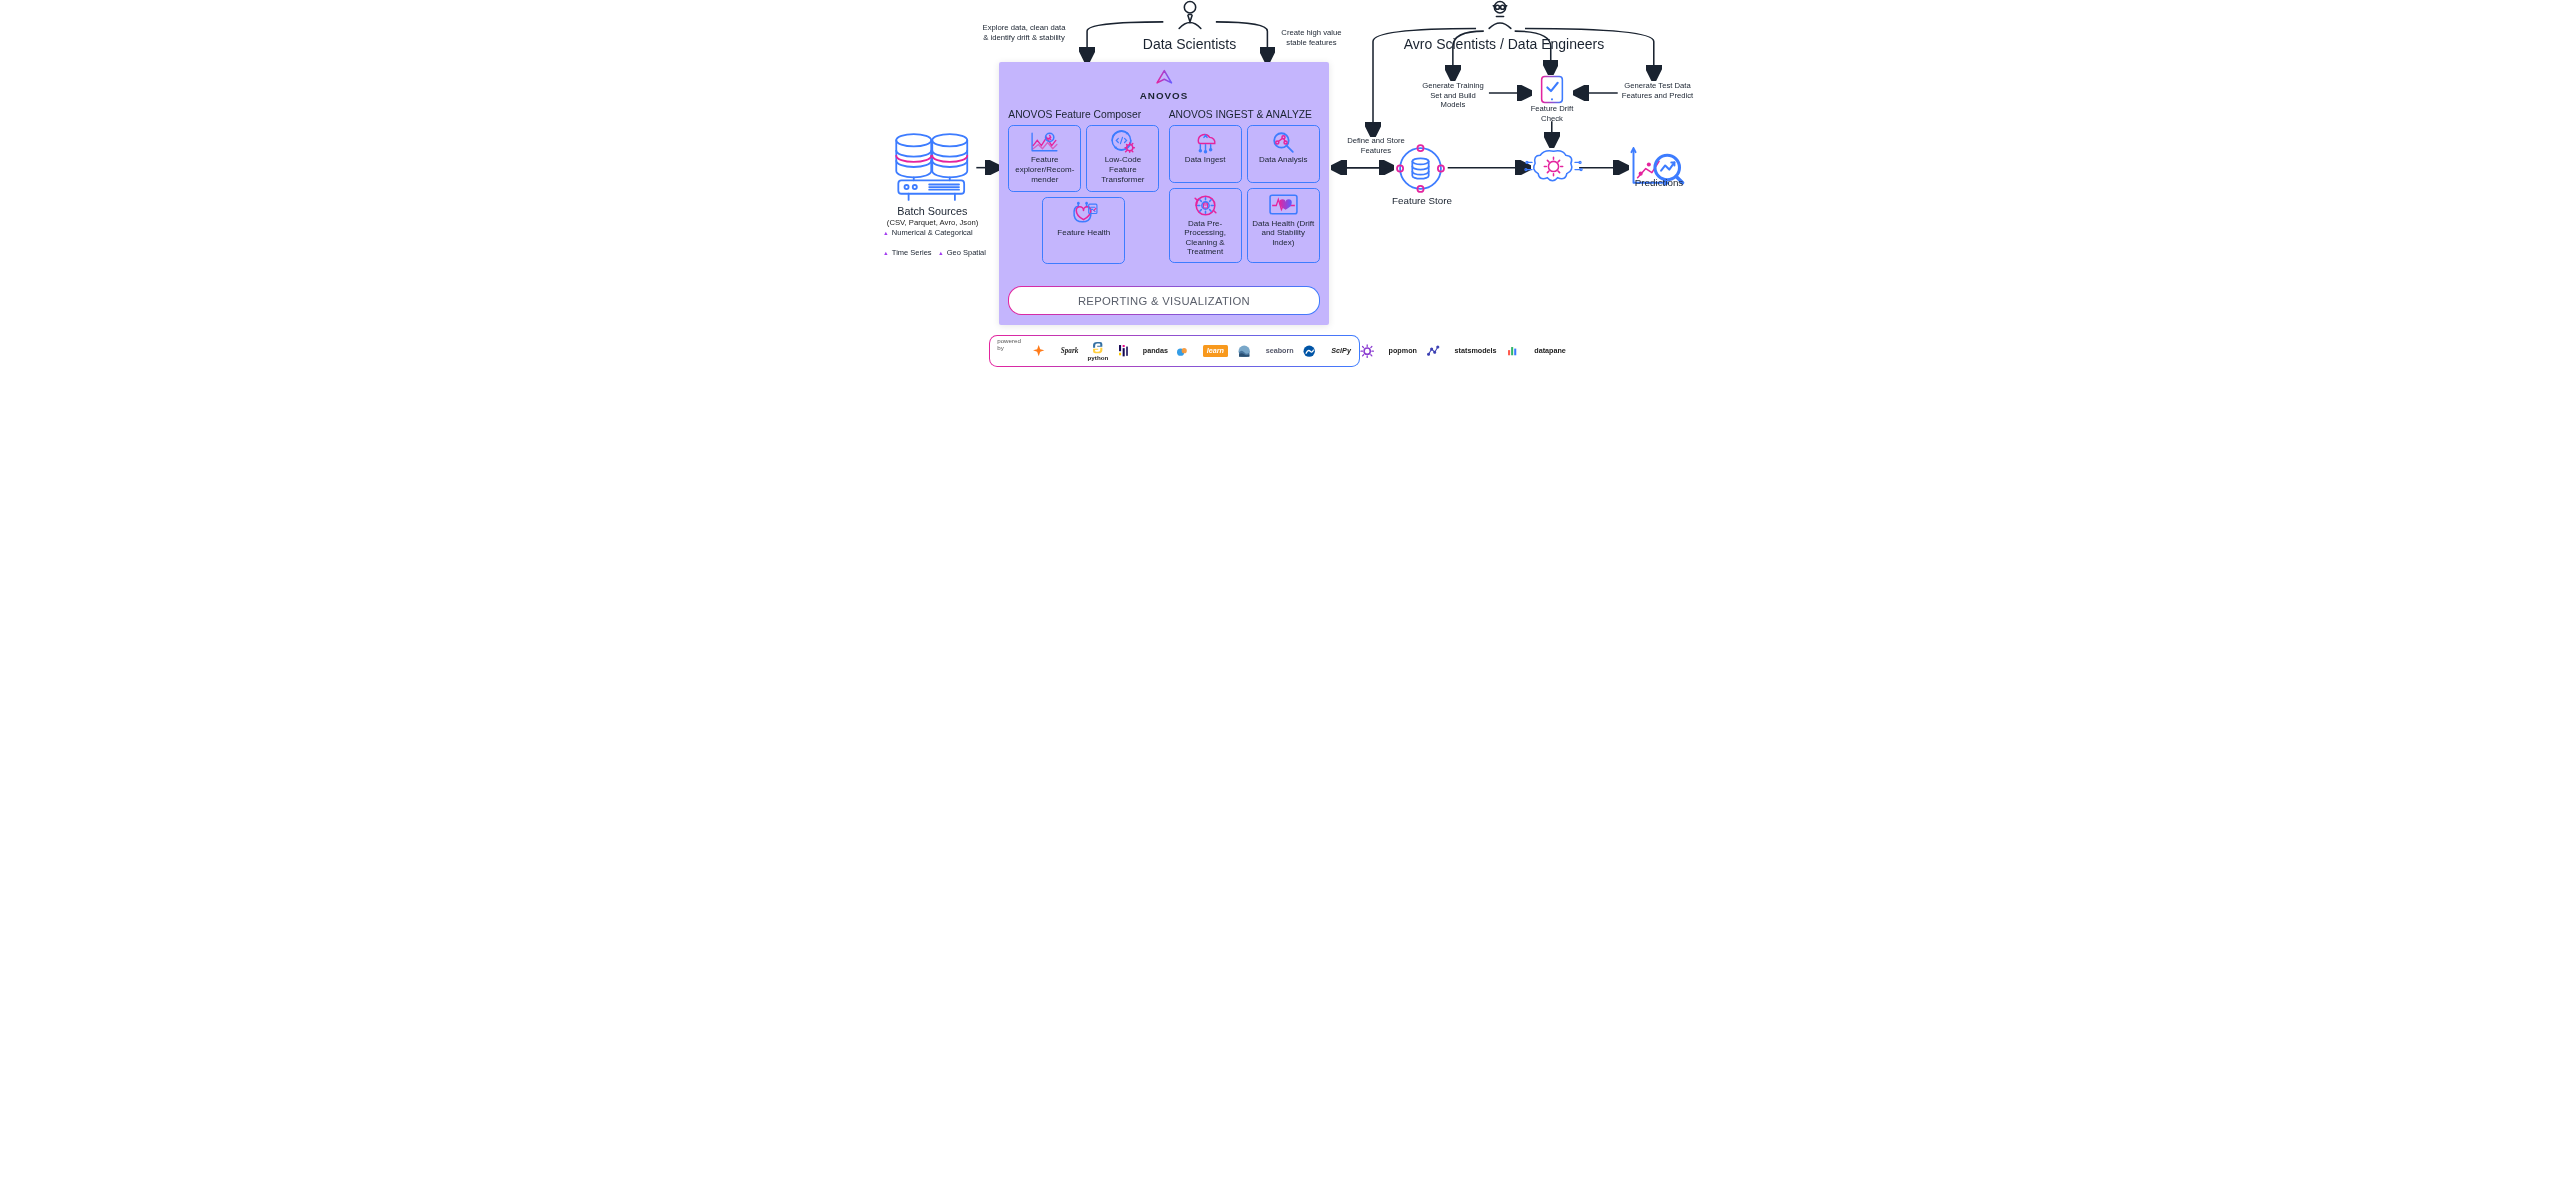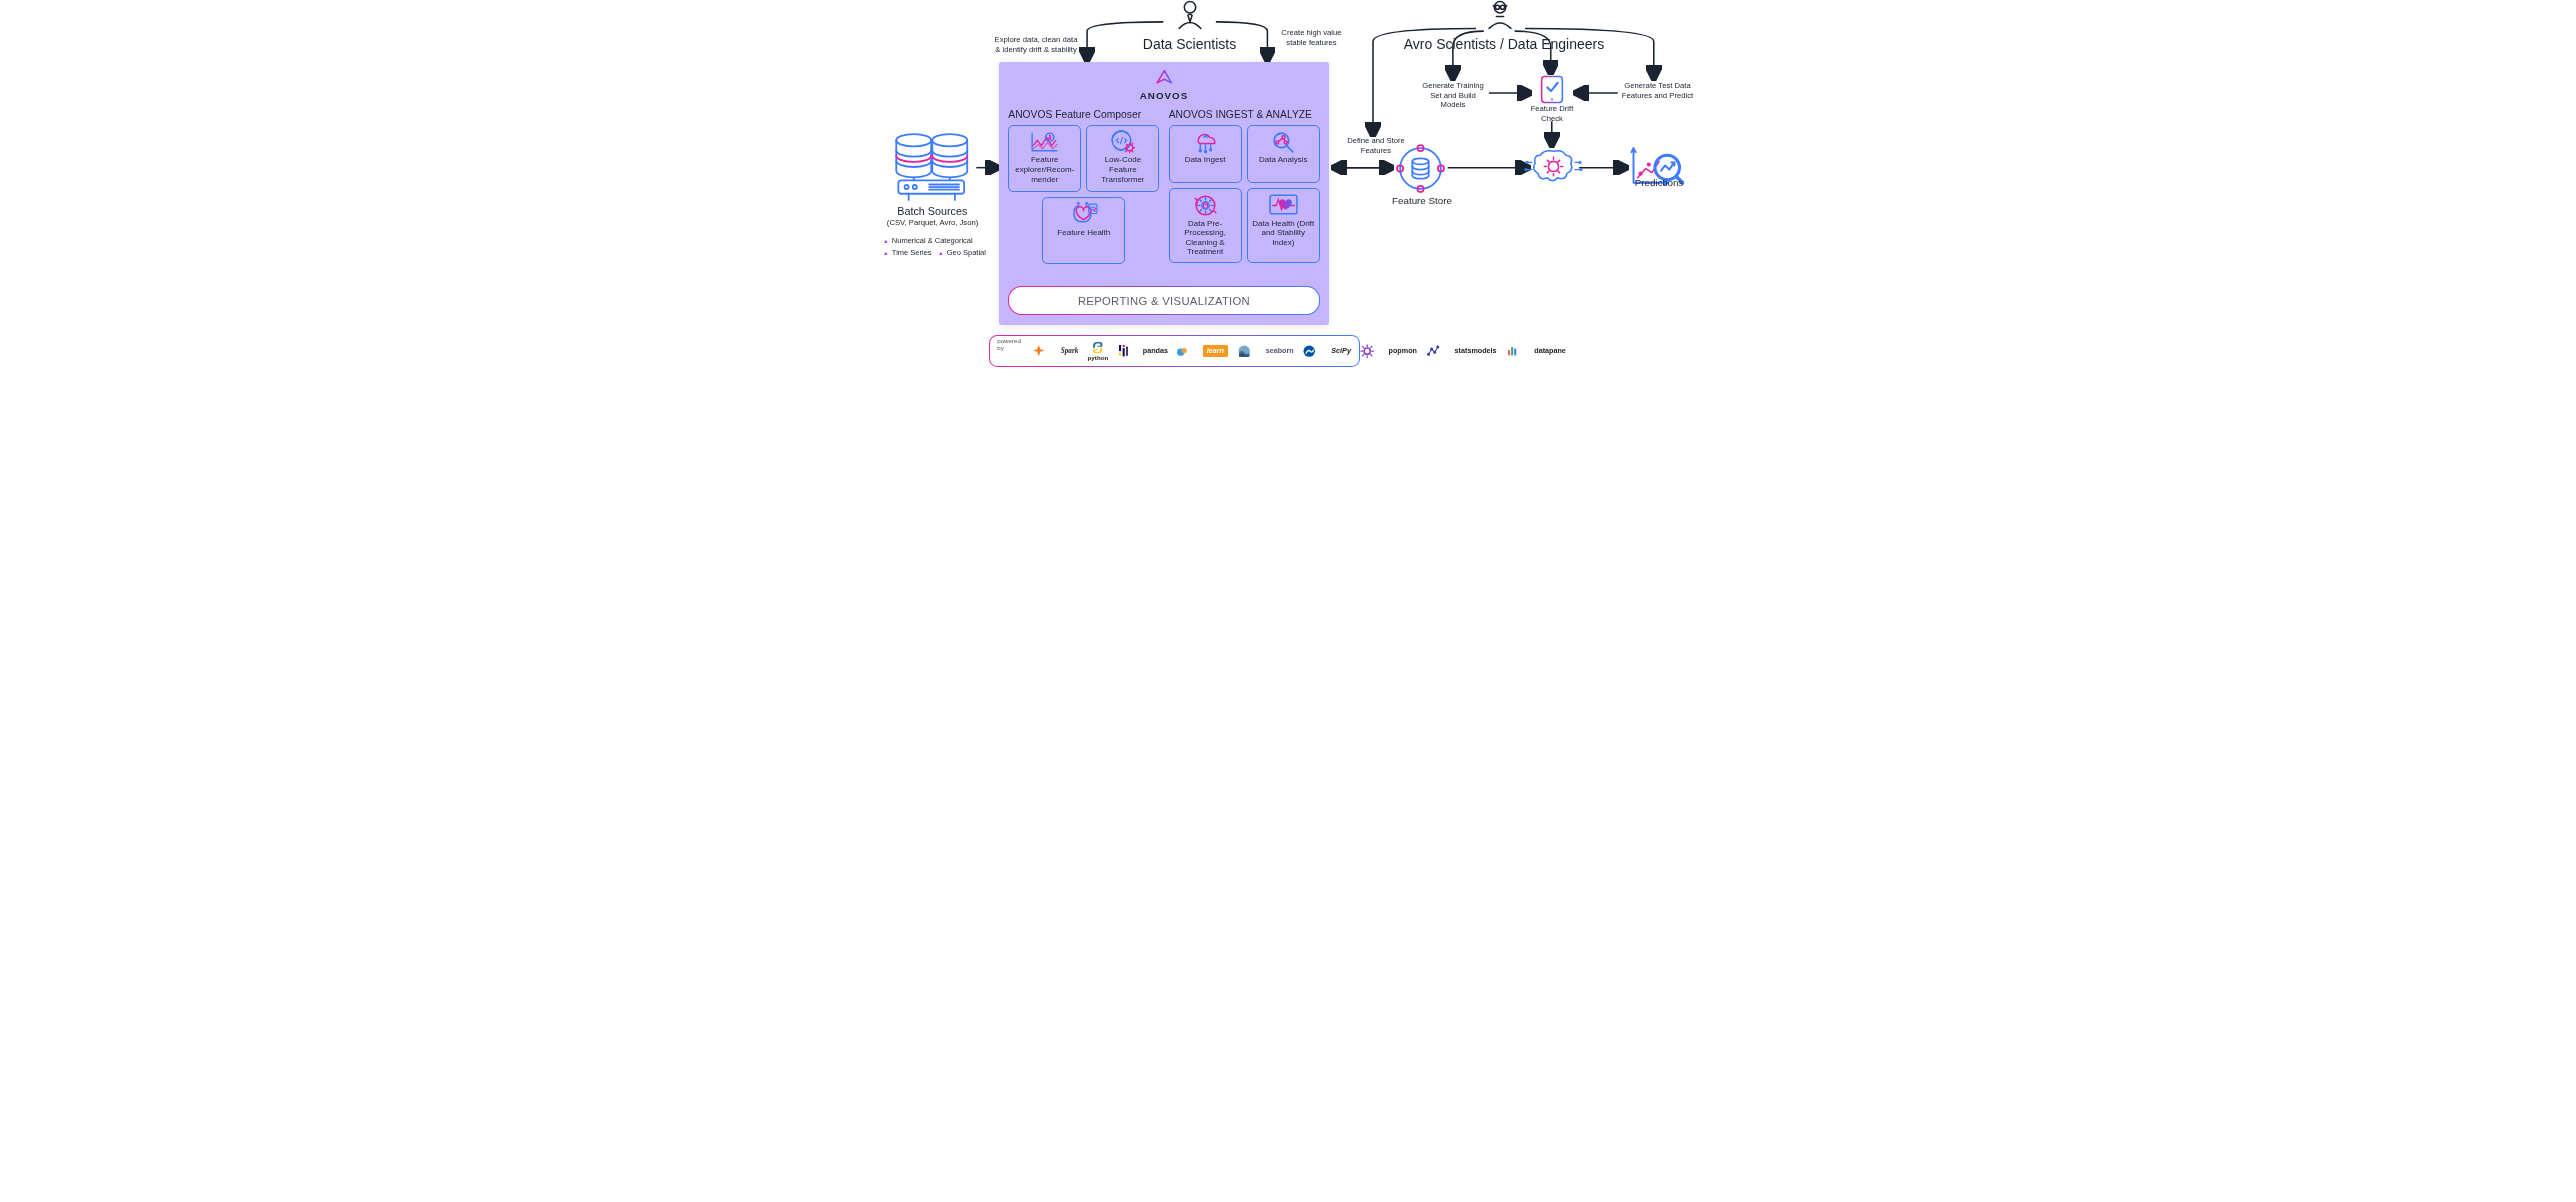--- a/index.html
+++ b/index.html
@@ -98,21 +98,21 @@
   <div style="position:absolute;left:294px;top:0;">
     <svg width="30" height="30" viewBox="0 0 58 58">
         <g stroke="#1a2330" stroke-width="3" fill="none" stroke-linecap="round">
       <circle cx="29" cy="14" r="11"></circle>
       <path d="M8,55 Q29,32 50,55"></path>
       <path d="M25,30 L29,42 L33,30 M26,28 L32,28"></path>
     </g>
       </svg>
   </div>
   <div class="txt role" style="left:252px;top:36px;width:113px;">Data Scientists</div>
-  <div class="txt small" style="left:111px;top:23px;width:88px;margin-top:12px;">Explore data, clean data &amp; identify drift &amp; stability</div>
+  <div class="txt small" style="left:99px;top:23px;width:88px;">Explore data, clean data &amp; identify drift &amp; stability</div>
   <div class="txt small" style="left:392px;top:28px;width:77px;">Create high value stable features</div>
 
   <div style="position:absolute;left:603px;top:0;">
     <svg width="32" height="30" viewBox="0 0 62 58">
         <g stroke="#1a2330" stroke-width="3" fill="none" stroke-linecap="round">
       <circle cx="31" cy="14" r="11"></circle>
 
       <circle cx="26" cy="14" r="4"></circle>
           <circle cx="36" cy="14" r="4"></circle>
           <path d="M30,14 L32,14 M22,13 L18,11 M40,13 L44,11"></path>
@@ -170,21 +170,21 @@
           <circle cx="34" cy="109" r="4"></circle>
             <circle cx="50" cy="109" r="4"></circle>
           <path d="M78,104 L136,104 M78,109 L136,109 M78,114 L136,114"></path>
           <path d="M38,122 L38,134 M128,122 L128,134"></path>
         </g>
       </g>
     </svg>
   </div>
   <div class="txt bsTitle" style="left:10.3px;top:205px;width:82px;">Batch Sources</div>
   <div class="txt bsSub" style="left:2.6px;top:218px;width:98px;">(CSV, Parquet, Avro, Json)</div>
-  <div class="bullet" style="left:2.1px;top:236px;">Numerical &amp; Categorical</div>
+  <div class="bullet" style="left:2.1px;top:228px;">Numerical &amp; Categorical</div>
   <div class="bullet" style="left:2.1px;top:248px;">Time Series</div>
   <div class="bullet" style="left:57px;top:248px;">Geo Spatial</div>
 
   <div class="card">
     <div class="logoRow">
       <span class="logoMark">
         <svg width="20.6" height="16.5" viewBox="0 0 40 32">
             <defs>
               <linearGradient id="lg1" x1="0" x2="1">
                 <stop offset="0" stop-color="#e4249e"></stop>

